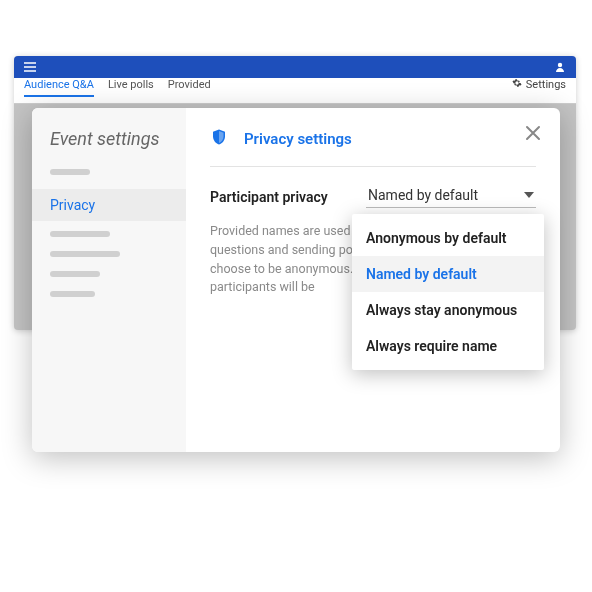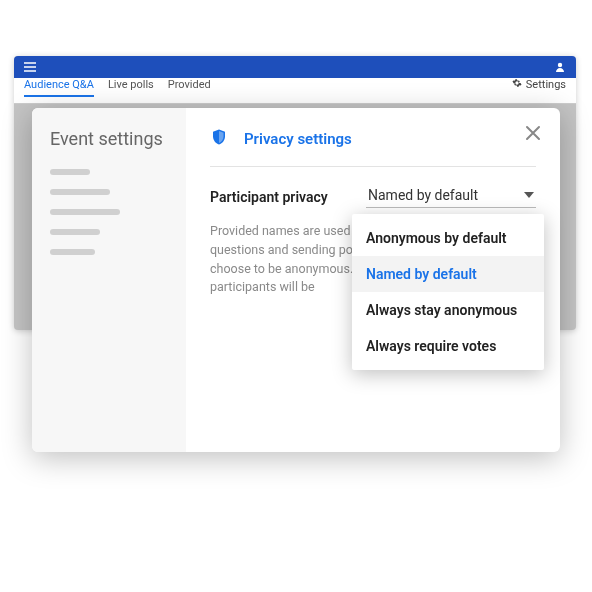--- a/index.html
+++ b/index.html
@@ -53,20 +53,21 @@
     background: #f7f7f7;
     border-top-left-radius: 6px;
     border-bottom-left-radius: 6px;
     padding-top: 20px;
   }
   .sidebar-title {
     font-size: 18px;
     color: #666;
     padding: 0 18px 20px;
     font-weight: 400;
+    font-style: italic;
   }
   .sidebar .skel {
     height: 6px;
     background: #d0d0d0;
     border-radius: 3px;
     margin: 0 18px 14px;
   }
   .sidebar-item {
     font-size: 14px;
     color: #1a73e8;
@@ -152,20 +153,21 @@
       <span>Settings</span>
     </span>
   </div>
   <div class="bgoverlay"></div>
 </div>
 
 <div class="modal">
   <div class="sidebar">
     <div class="sidebar-title">Event settings</div>
     <div class="skel" style="width:40px"></div>
+    <div class="sidebar-item">Privacy</div>
     <div class="skel" style="width:60px"></div>
     <div class="skel" style="width:70px"></div>
     <div class="skel" style="width:50px"></div>
     <div class="skel" style="width:45px"></div>
   </div>
 
   <div class="main">
     <div class="mhead">
       <span>
         <svg width="18" height="18" viewBox="0 0 24 24">
@@ -192,14 +194,14 @@
     </div>
 
     <div class="desc">Provided names are used by default when asking questions and sending poll votes. Participants can still choose to be anonymous. Names will be provided participants will be</div>
   </div>
 </div>
 
 <div class="dropdown">
   <div class="opt">Anonymous by default</div>
   <div class="opt sel">Named by default</div>
   <div class="opt">Always stay anonymous</div>
-  <div class="opt">Always require votes</div>
+  <div class="opt">Always require name</div>
 </div>
 
 </body></html>

